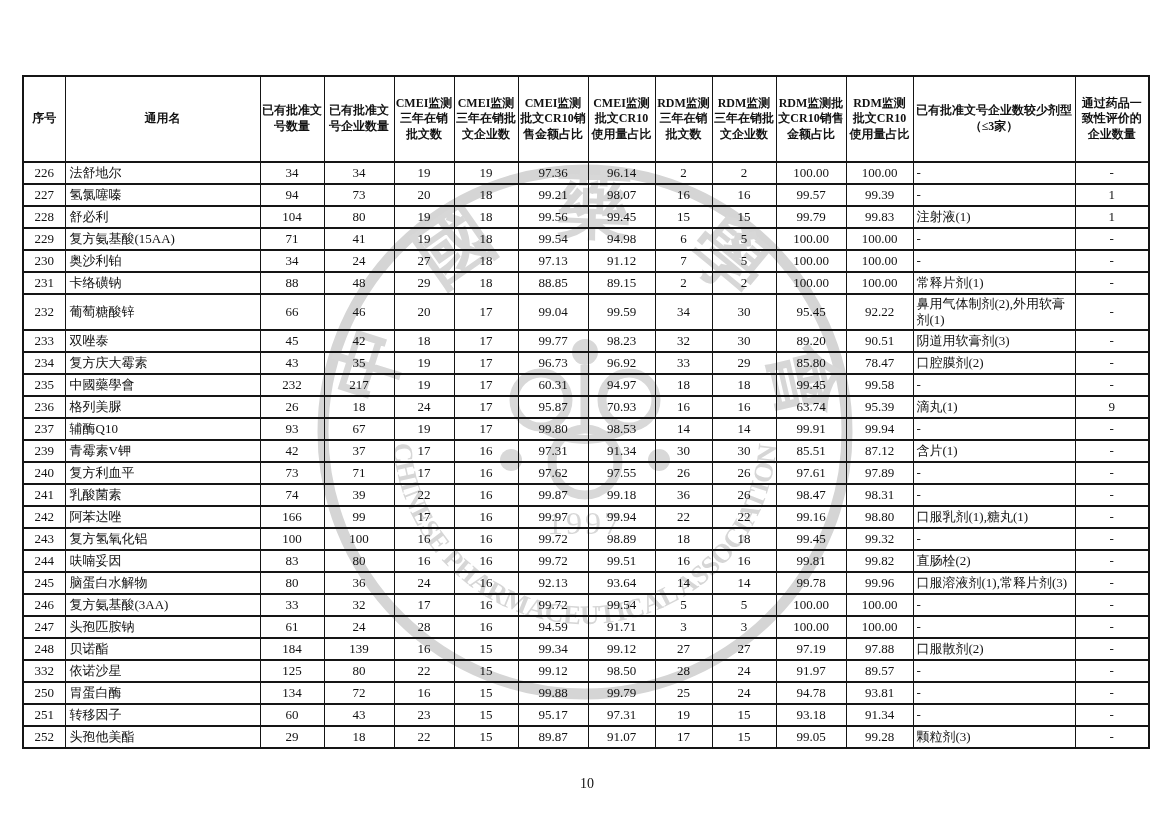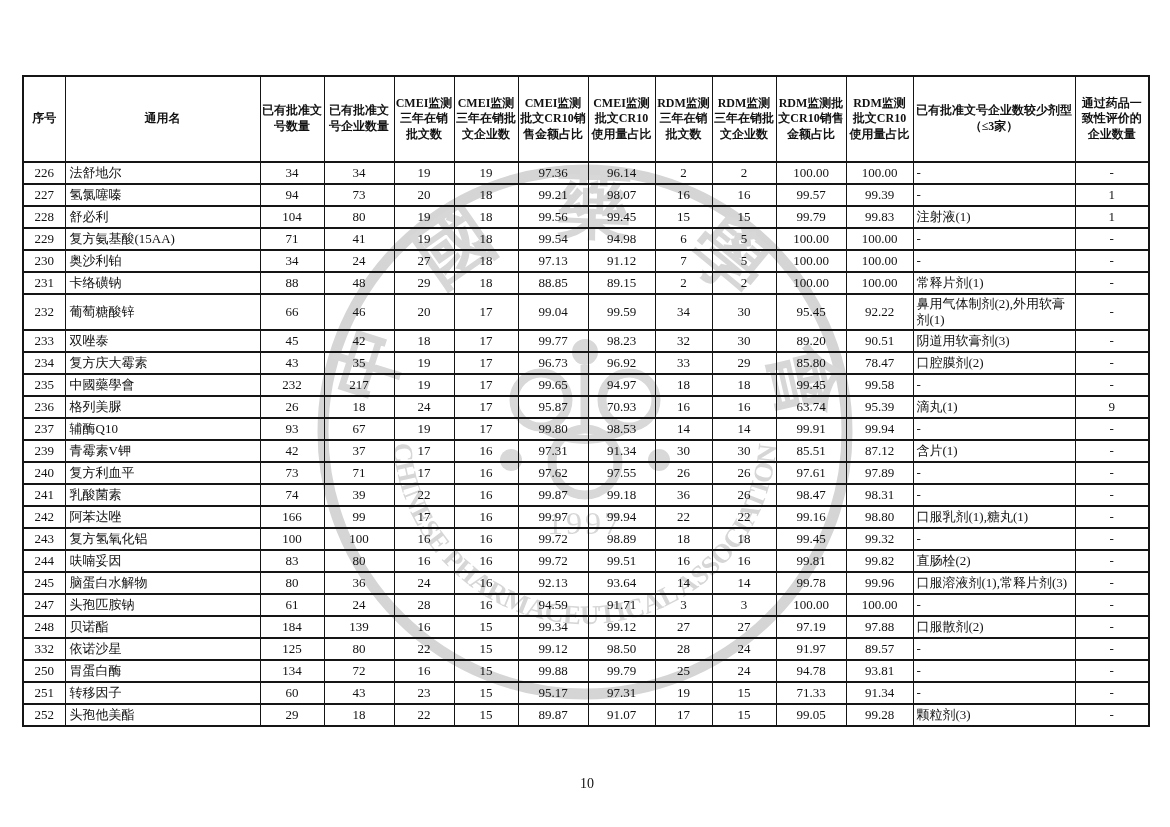--- a/index.html
+++ b/index.html
@@ -294,21 +294,21 @@
           <td class="c-num">-</td>
         </tr>
 
         <tr>
           <td class="c-num">235</td>
           <td class="c-name">中國藥學會</td>
           <td class="c-num">232</td>
           <td class="c-num">217</td>
           <td class="c-num">19</td>
           <td class="c-num">17</td>
-          <td class="c-num">99.65</td>
+          <td class="c-num">60.31</td>
           <td class="c-num">94.97</td>
           <td class="c-num">18</td>
           <td class="c-num">18</td>
           <td class="c-num">99.45</td>
           <td class="c-num">99.58</td>
           <td class="c-dosage">-</td>
           <td class="c-num">-</td>
         </tr>
 
         <tr>
@@ -458,20 +458,36 @@
           <td class="c-num">92.13</td>
           <td class="c-num">93.64</td>
           <td class="c-num">14</td>
           <td class="c-num">14</td>
           <td class="c-num">99.78</td>
           <td class="c-num">99.96</td>
           <td class="c-dosage">口服溶液剂(1),常释片剂(3)</td>
           <td class="c-num">-</td>
         </tr>
 
+        <tr>
+          <td class="c-num">246</td>
+          <td class="c-name">复方氨基酸(3AA)</td>
+          <td class="c-num">33</td>
+          <td class="c-num">32</td>
+          <td class="c-num">17</td>
+          <td class="c-num">16</td>
+          <td class="c-num">99.72</td>
+          <td class="c-num">99.54</td>
+          <td class="c-num">5</td>
+          <td class="c-num">5</td>
+          <td class="c-num">100.00</td>
+          <td class="c-num">100.00</td>
+          <td class="c-dosage">-</td>
+          <td class="c-num">-</td>
+        </tr>
 
         <tr>
           <td class="c-num">247</td>
           <td class="c-name">头孢匹胺钠</td>
           <td class="c-num">61</td>
           <td class="c-num">24</td>
           <td class="c-num">28</td>
           <td class="c-num">16</td>
           <td class="c-num">94.59</td>
           <td class="c-num">91.71</td>
@@ -538,21 +554,21 @@
           <td class="c-num">251</td>
           <td class="c-name">转移因子</td>
           <td class="c-num">60</td>
           <td class="c-num">43</td>
           <td class="c-num">23</td>
           <td class="c-num">15</td>
           <td class="c-num">95.17</td>
           <td class="c-num">97.31</td>
           <td class="c-num">19</td>
           <td class="c-num">15</td>
-          <td class="c-num">71.33</td>
+          <td class="c-num">93.18</td>
           <td class="c-num">91.34</td>
           <td class="c-dosage">-</td>
           <td class="c-num">-</td>
         </tr>
 
         <tr>
           <td class="c-num">252</td>
           <td class="c-name">头孢他美酯</td>
           <td class="c-num">29</td>
           <td class="c-num">18</td>

